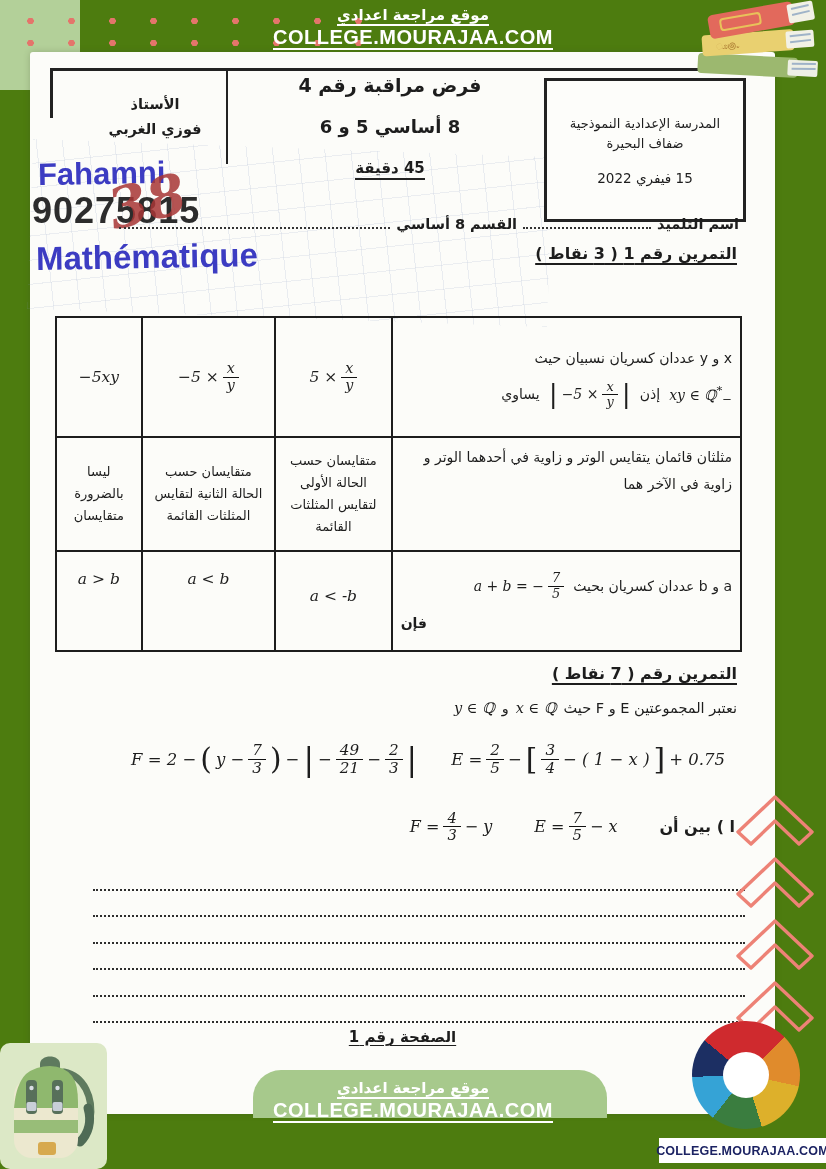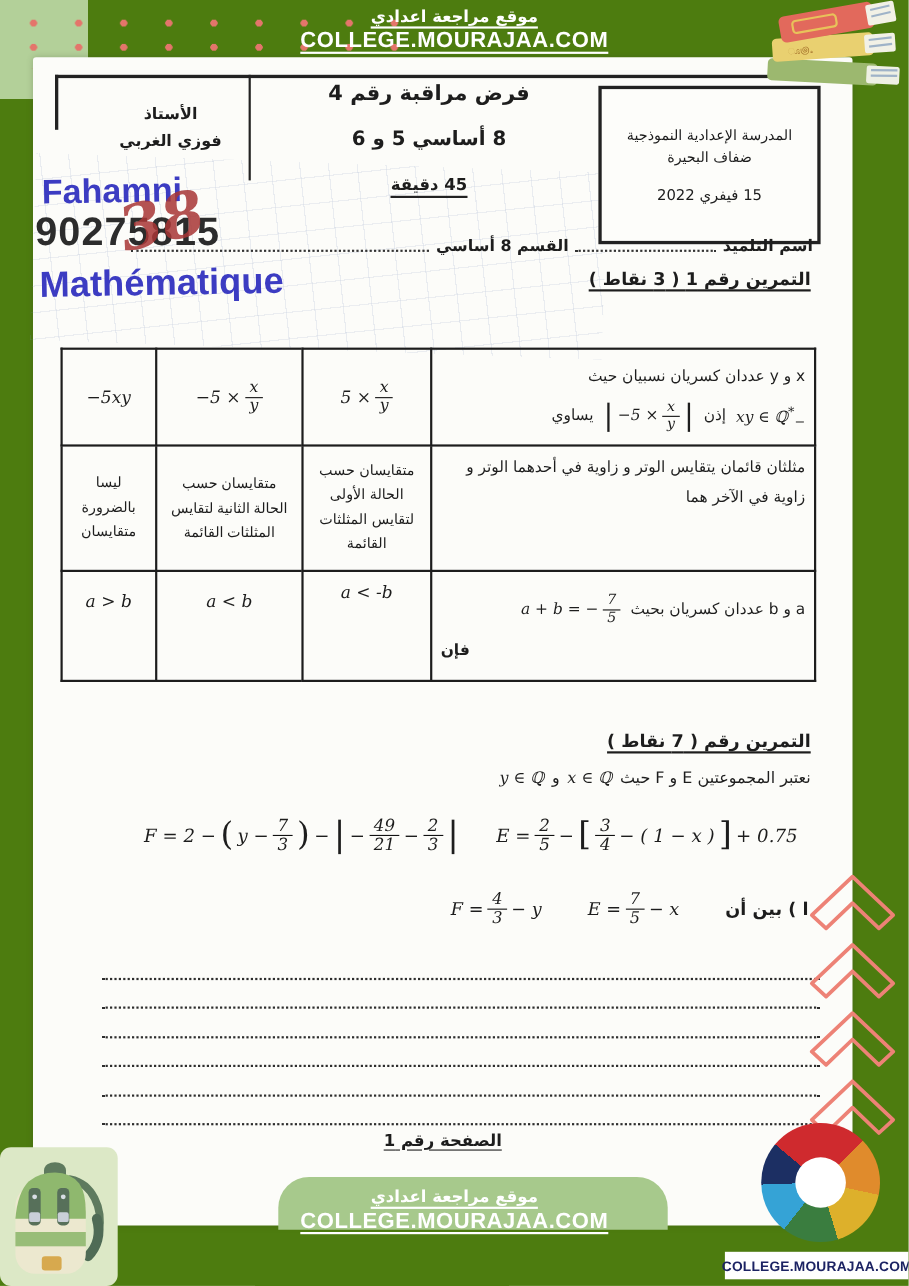--- a/index.html
+++ b/index.html
@@ -185,21 +185,21 @@
     <div class="ex-title" style="right:38px;top:192px;">التمرين رقم 1 ( 3 نقاط )</div>
 
     <table class="mcq">
       <colgroup>
           <col style="width:51%">
           <col style="width:17%">
           <col style="width:19.5%">
           <col style="width:12.5%">
         </colgroup>
       <tbody>
-          <tr style="height:88px;">
+          <tr style="height:120px;">
         <td class="qcell">
           <div class="qline">x و y عددان كسريان نسبيان حيث</div>
           <div class="mathline">
             <span class="math"><span>xy ∈ ℚ</span><sup>*</sup><sub>−</sub></span>
             <span class="ar">إذن</span>
             <span class="mrow">
               <span class="tallbar">|</span>
               <span>−5 ×</span>
               <span class="frac">
                     <span class="fn">x</span>
@@ -230,38 +230,38 @@
         </td>
         <td class="opt">
           <span class="math optmath">−5xy</span>
         </td>
       </tr>
       <tr style="height:114px;">
         <td class="qcell" style="vertical-align:top;">
           <div class="qline">مثلثان قائمان يتقايس الوتر و زاوية في أحدهما الوتر و زاوية في الآخر هما</div>
         </td>
         <td class="opt" style="font-size:13px;line-height:1.7;">متقايسان حسب الحالة الأولى لتقايس المثلثات القائمة</td>
-        <td class="opt" style="font-size:13px;line-height:1.7;font-family:Liberation Serif, serif;">متقايسان حسب الحالة الثانية لتقايس المثلثات القائمة</td>
+        <td class="opt" style="font-size:13px;line-height:1.7;">متقايسان حسب الحالة الثانية لتقايس المثلثات القائمة</td>
         <td class="opt" style="font-size:13px;line-height:1.7;">ليسا بالضرورة متقايسان</td>
       </tr>
       <tr style="height:100px;">
         <td class="qcell">
           <div class="mathline" style="margin-top:0;">
             <span class="ar">a و b عددان كسريان بحيث</span>
             <span class="mrow">
               <span>a + b = −</span>
               <span class="frac">
                     <span class="fn">7</span>
                     <span class="fd">5</span>
                   </span>
             </span>
           </div>
           <div class="then-left ar">فإن</div>
         </td>
-        <td class="opt" style="vertical-align:top;padding-top:10px;"><span class="math optmath">a &lt; -b</span></td>
+        <td class="opt" style="vertical-align:top;padding-top:35px;"><span class="math optmath">a &lt; -b</span></td>
         <td class="opt" style="vertical-align:top;padding-top:18px;"><span class="math optmath">a &lt; b</span></td>
         <td class="opt" style="vertical-align:top;padding-top:18px;"><span class="math optmath">a &gt; b</span></td>
       </tr>
     </tbody>
       </table>
 
     <div class="ex-title" style="right:38px;top:612px;">التمرين رقم ( 7 نقاط )</div>
 
     <div class="ex2-intro" style="right:38px;top:648px;">
       <span>نعتبر المجموعتين E و F حيث</span>

